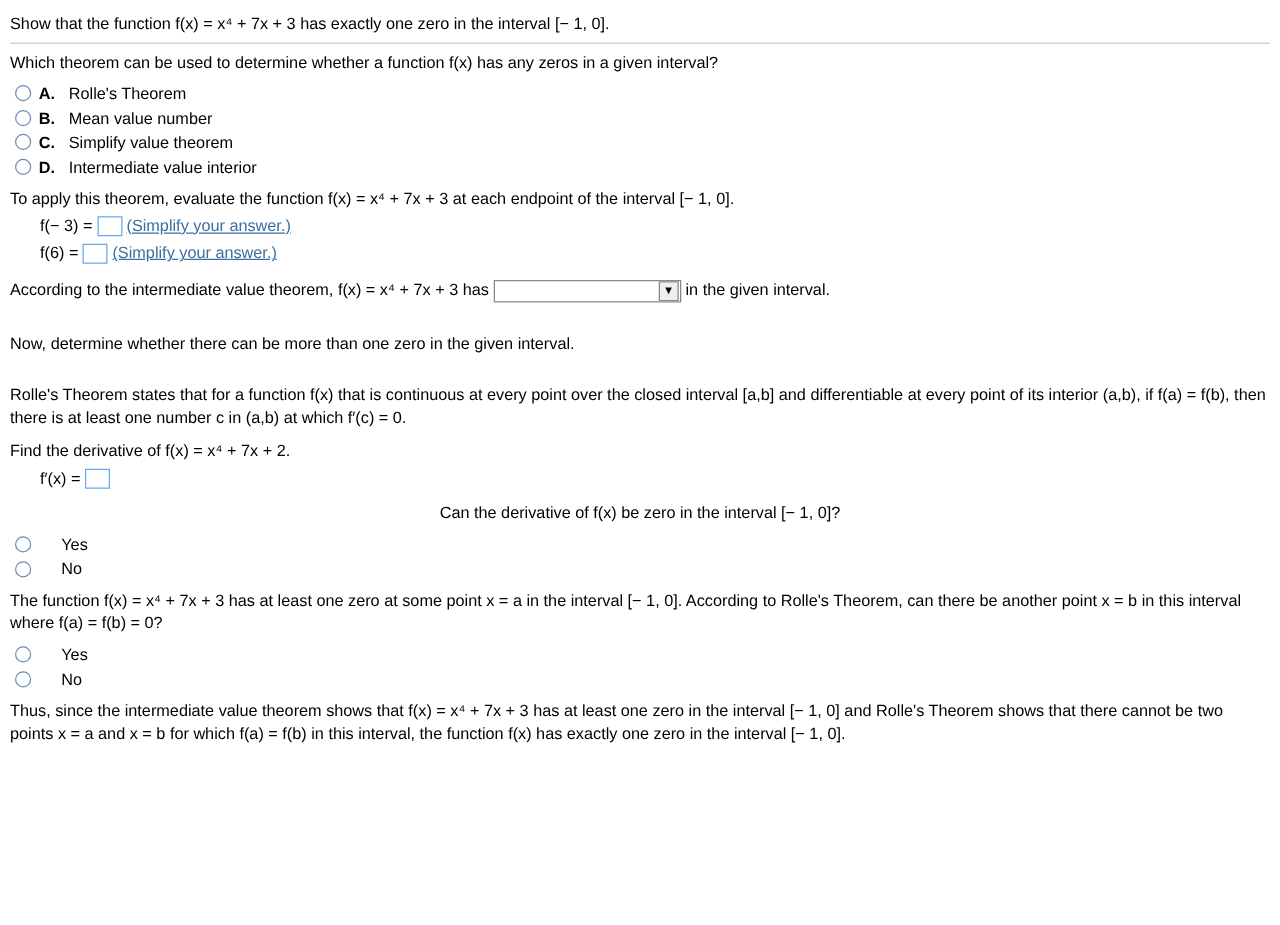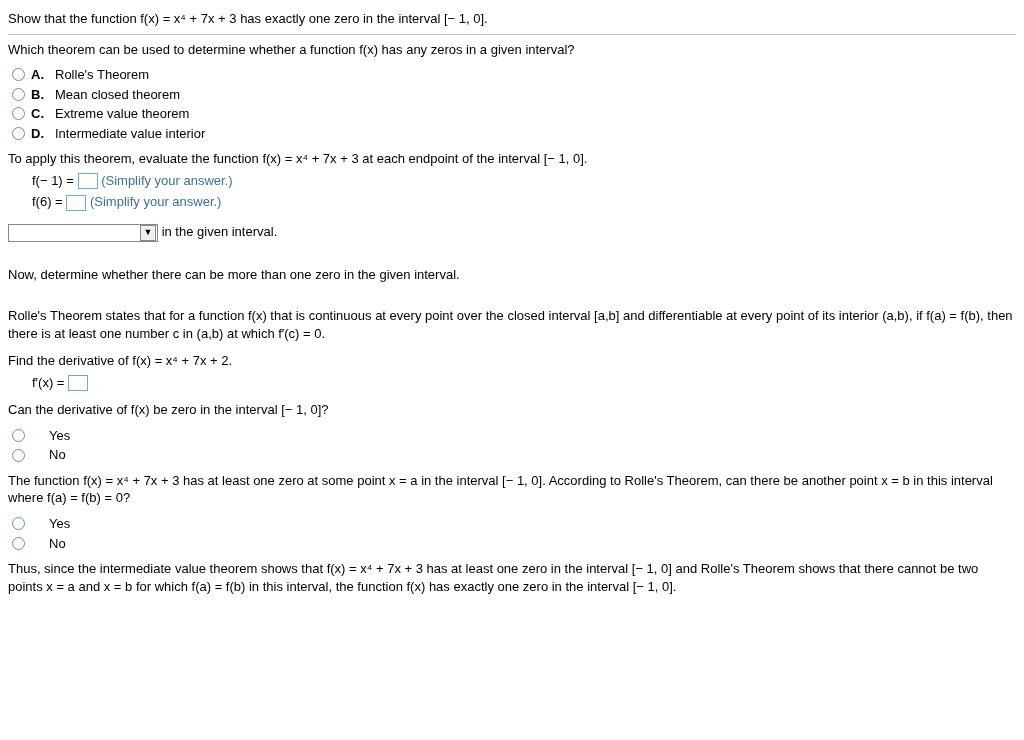--- a/index.html
+++ b/index.html
@@ -34,21 +34,21 @@
   }
   .opt-letter { font-weight: bold; min-width: 18px; }
   .indent { margin-left: 24px; }
   .input-box {
     display: inline-block;
     width: 18px; height: 14px;
     border: 1px solid #6aa9e9;
     vertical-align: middle;
     background: #fff;
   }
-  .hint { color: #3b6fa0; }
+  .hint { color: #3b6fa0; text-decoration: underline; }
   .select-box {
     display: inline-flex;
     align-items: center;
     justify-content: flex-end;
     width: 150px; height: 18px;
     border: 1px solid #888;
     vertical-align: middle;
     background: #fff;
     box-sizing: border-box;
   }
@@ -74,66 +74,67 @@
 
 <div class="radio-group">
   <div class="radio-line">
     <span class="radio"></span>
     <span class="opt-letter">A.</span>
     <span>Rolle's Theorem</span>
   </div>
   <div class="radio-line">
     <span class="radio"></span>
     <span class="opt-letter">B.</span>
-    <span>Mean closed theorem</span>
+    <span>Mean value number</span>
   </div>
   <div class="radio-line">
     <span class="radio"></span>
     <span class="opt-letter">C.</span>
-    <span>Extreme value theorem</span>
+    <span>Simplify value theorem</span>
   </div>
   <div class="radio-line">
     <span class="radio"></span>
     <span class="opt-letter">D.</span>
     <span>Intermediate value interior</span>
   </div>
 </div>
 
 <div class="row">To apply this theorem, evaluate the function f(x) = x⁴ + 7x + 3 at each endpoint of the interval [− 1, 0].</div>
 
 <div class="row indent">
-  <span>f(− 1) =</span>
+  <span>f(− 3) =</span>
   <span class="input-box"></span>
   <span class="hint">(Simplify your answer.)</span>
 </div>
 <div class="row indent">
   <span>f(6) =</span>
   <span class="input-box"></span>
   <span class="hint">(Simplify your answer.)</span>
 </div>
 
 <div class="row" style="margin-top:12px;">
+  <span>According to the intermediate value theorem, f(x) = x⁴ + 7x + 3 has</span>
   <span class="select-box">
     <span class="select-btn">▼</span>
   </span>
   <span>in the given interval.</span>
 </div>
 
 <div class="row" style="margin-top:24px;">Now, determine whether there can be more than one zero in the given interval.</div>
 
 <div class="row" style="margin-top:24px;">Rolle's Theorem states that for a function f(x) that is continuous at every point over the closed interval [a,b] and differentiable at every point of its interior (a,b), if f(a) = f(b), then there is at least one number c in (a,b) at which f′(c) = 0.</div>
 
 <div class="row" style="margin-top:10px;">Find the derivative of f(x) = x⁴ + 7x + 2.</div>
 
 <div class="row indent">
   <span>f′(x) =</span>
   <span class="input-box"></span>
 </div>
 
-<div class="row" style="margin-top:10px;">Can the derivative of f(x) be zero in the interval [− 1, 0]?</div>
+<div class="row" style="margin-top:10px;text-align:center;">Can the derivative of f(x) be zero in the interval [− 1, 0]?</div>
 
 <div class="radio-group">
   <div class="radio-line">
     <span class="radio"></span>
     <span style="width:12px;"></span>
     <span>Yes</span>
   </div>
   <div class="radio-line">
     <span class="radio"></span>
     <span style="width:12px;"></span>

